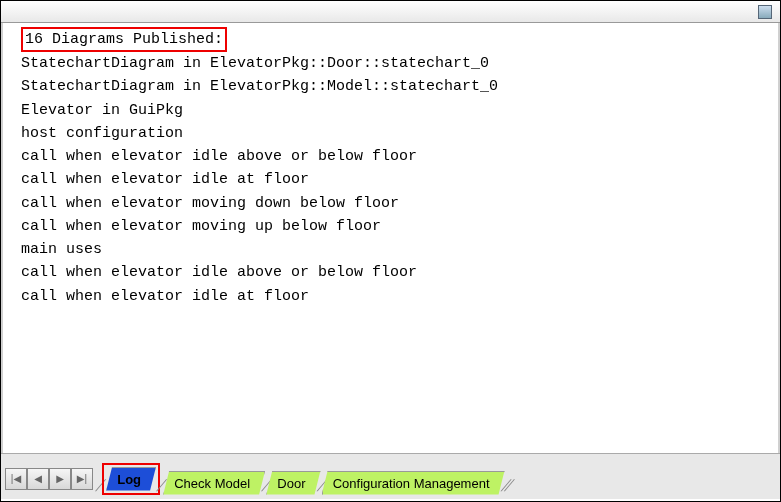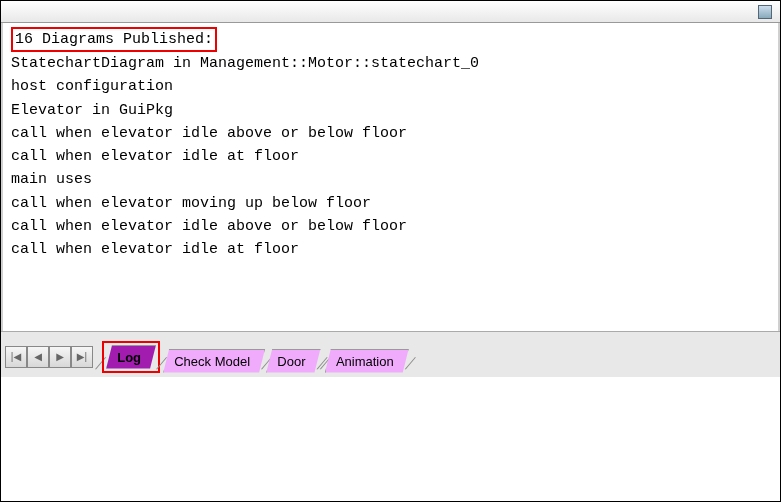--- a/index.html
+++ b/index.html
@@ -22,24 +22,24 @@
       content: "";
       position: absolute;
       right: 8px;
       top: 4px;
       width: 12px;
       height: 12px;
       background: linear-gradient(to bottom, #cde, #8ab);
       border: 1px solid #567;
     }
     .log-panel {
-      height: 308px;
+      height: 430px;
       overflow: hidden;
       background: #fff;
-      padding: 4px 8px;
+      padding: 4px 18px;
       border-left: 2px solid #d0d0d0;
       border-right: 2px solid #d0d0d0;
     }
     .log-line {
       white-space: pre;
       line-height: 1.55;
       font-family: "Courier New", monospace;
       font-size: 15px;
       color: #000;
     }
@@ -78,33 +78,33 @@
       cursor: pointer;
     }
     .tabs {
       display: flex;
       align-items: flex-end;
       gap: 0;
     }
     .tab {
       position: relative;
       padding: 4px 14px 4px 10px;
-      background: #f0abfc;
+      background: #bef264;
       border-top: 1px solid #999;
       border-left: 1px solid #999;
       border-right: 1px solid #999;
       border-bottom: none;
       cursor: pointer;
       font-family: Tahoma, Arial, sans-serif;
       clip-path: polygon(6px 0, 100% 0, calc(100% - 6px) 100%, 0 100%);
       margin-left: -2px;
     }
     .tab:first-of-type { margin-left: 0; }
     .tab.active {
-      background: #a21caf;
+      background: #1d4ed8;
       font-weight: bold;
     }
     .tab-highlight {
       border: 2px solid #e00;
       padding: 2px;
       display: inline-block;
     }
     .slash {
       color: #888;
       margin: 0 -4px;
@@ -112,27 +112,29 @@
     }
   </style>
 </head>
 <body>
 
 <div class="top-bar"></div>
 
 <div class="log-panel">
   <div class="log-line"><span class="highlight-box">16 Diagrams Published:</span></div>
   <div id="log-lines">
-      <div class="log-line">StatechartDiagram in Management::Motor::statechart_0</div>
+      <div class="log-line">StatechartDiagram in ElevatorPkg::Door::statechart_0</div>
+      <div class="log-line">StatechartDiagram in ElevatorPkg::Model::statechart_0</div>
+      <div class="log-line">Elevator in GuiPkg</div>
       <div class="log-line">host configuration</div>
-      <div class="log-line">Elevator in GuiPkg</div>
       <div class="log-line">call when elevator idle above or below floor</div>
       <div class="log-line">call when elevator idle at floor</div>
+      <div class="log-line">call when elevator moving down below floor</div>
+      <div class="log-line">call when elevator moving up below floor</div>
       <div class="log-line">main uses</div>
-      <div class="log-line">call when elevator moving up below floor</div>
       <div class="log-line">call when elevator idle above or below floor</div>
       <div class="log-line">call when elevator idle at floor</div>
     </div>
 </div>
 
 <div class="tab-bar">
   <div class="nav-btns">
     <div class="nav-btn">|◀</div>
     <div class="nav-btn">◀</div>
     <div class="nav-btn">▶</div>
@@ -141,17 +143,17 @@
   <div class="tabs" id="tabs">
       <span class="slash">⟋</span>
       <span class="tab-highlight">
         <div class="tab active">Log</div>
       </span>
       <span class="slash">⟋</span>
       <div class="tab">Check Model</div>
       <span class="slash">⟋</span>
       <div class="tab">Door</div>
       <span class="slash">⟋</span>
+      <div class="tab">Configuration Management</div>
       <span class="slash">⟋</span>
-      <div class="tab">Animation</div>
       <span class="slash">⟋</span>
     </div>
 </div>
 
 </body></html>

